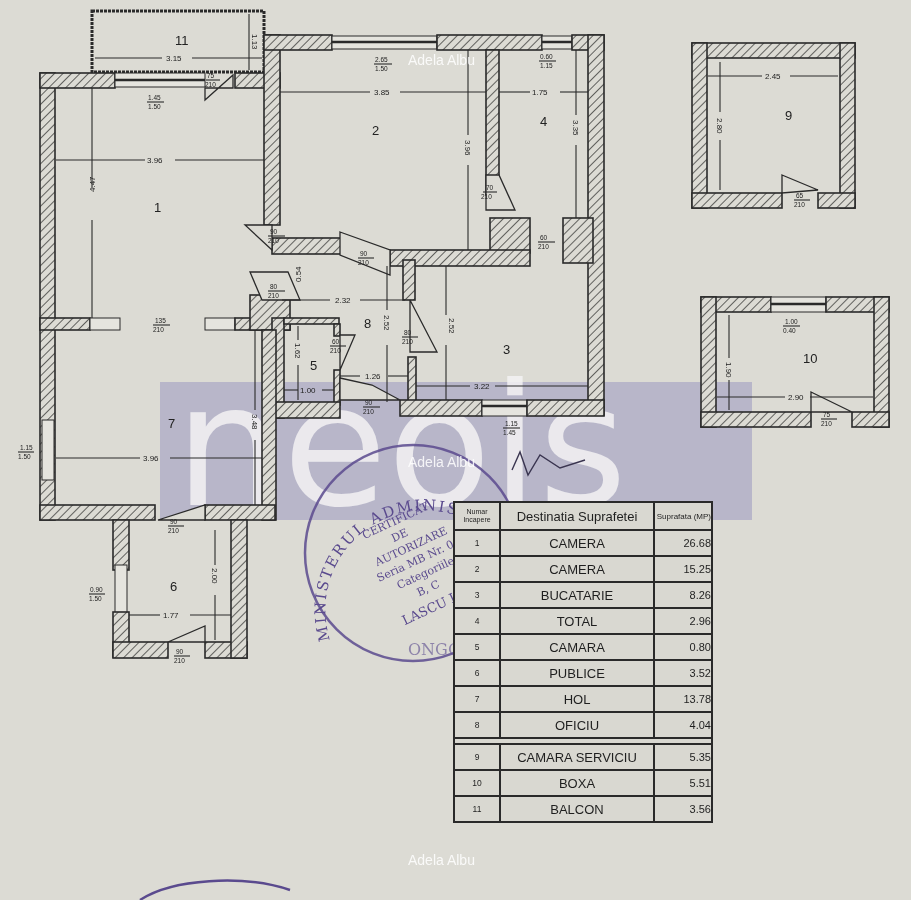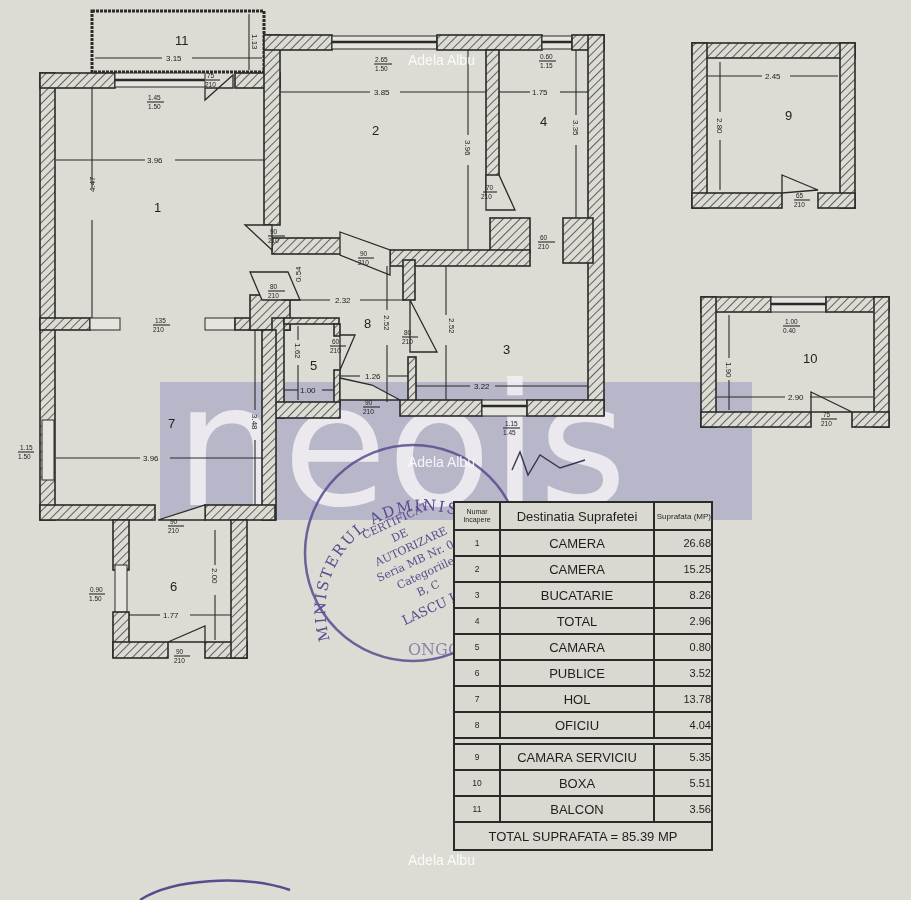--- a/index.html
+++ b/index.html
@@ -382,17 +382,14 @@
   <tr>
         <td class="num">10</td>
         <td>BOXA</td>
         <td class="val">5.51</td>
       </tr>
   <tr>
         <td class="num">11</td>
         <td>BALCON</td>
         <td class="val">3.56</td>
       </tr>
-  <tr class="total">
-        <td colspan="3">TOTAL SUPRAFATA = 85.39 MP</td>
-      </tr>
 </tbody>
   </table>
 
 </body></html>

